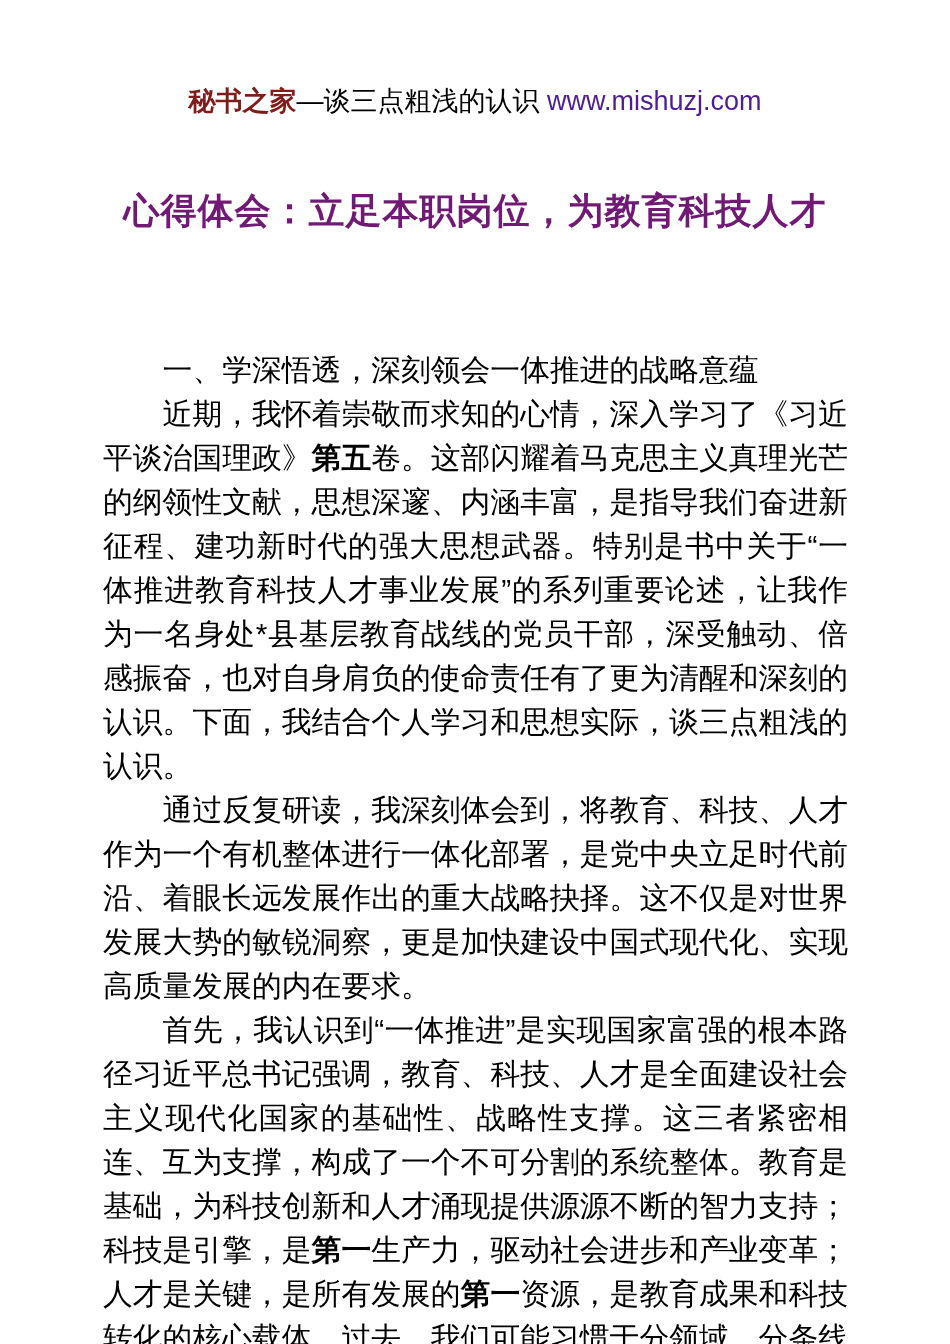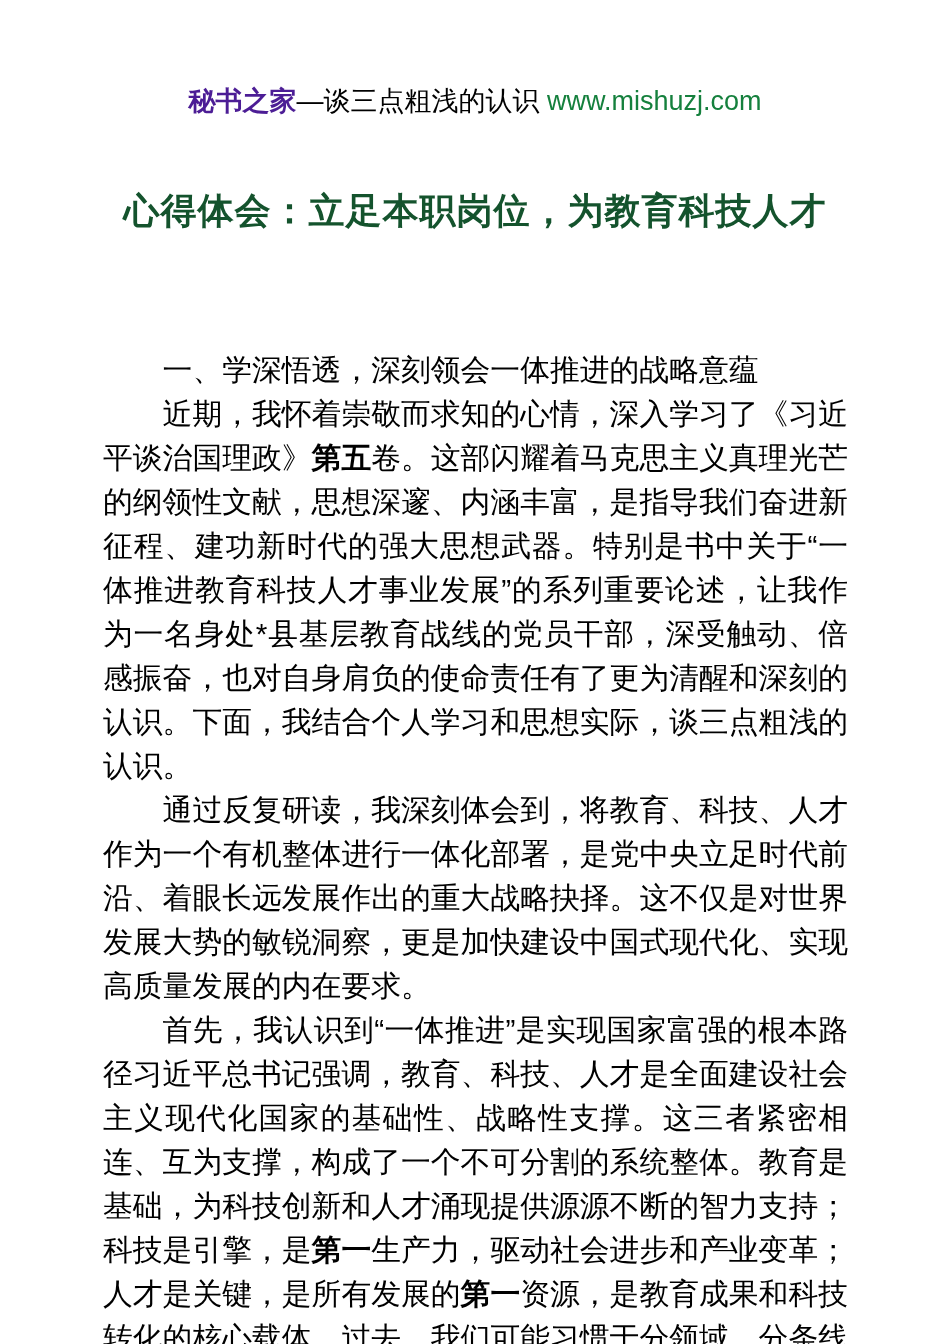--- a/index.html
+++ b/index.html
@@ -32,21 +32,21 @@
 
   .doc-title {
     position: absolute;
     top: 178px;
     left: 60px;
     right: 60px;
     text-align: center;
     font-weight: 700;
     font-size: 36px;
     line-height: 66px;
-    color: #14532d;
+    color: #701a75;
     letter-spacing: 1px;
   }
 
   .doc-body {
     position: absolute;
     top: 348px;
     left: 103px;
     width: 745px;
     font-size: 29.8px;
     line-height: 44px;
@@ -74,21 +74,21 @@
     color: #000000;
     white-space: nowrap;
   }
 </style>
 </head>
 <body>
 
 <div class="page">
 
   <div class="header">
-    <span class="brand" style="color: #4c1d95;">秘书之家</span><span class="tagline">—谈三点粗浅的认识 </span><span class="url" style="color: #15803d;">www.mishuzj.com</span>
+    <span class="brand" style="color: #7f1d1d;">秘书之家</span><span class="tagline">—谈三点粗浅的认识 </span><span class="url" style="color: #4c1d95;">www.mishuzj.com</span>
   </div>
 
   <div class="doc-title">
     <div>心得体会：立足本职岗位，为教育科技人才</div>
   </div>
 
   <div class="doc-body">
       <p class="para heading"><span>一、学深悟透，深刻领会一体推进的战略意蕴</span></p>
       <p class="para"><span>近期，我怀着崇敬而求知的心情，深入学习了《习近平谈治国理政》</span><span class="bold">第五</span><span>卷。这部闪耀着马克思主义真理光芒的纲领性文献，思想深邃、内涵丰富，是指导我们奋进新征程、建功新时代的强大思想武器。特别是书中关于“一体推进教育科技人才事业发展”的系列重要论述，让我作为一名身处*县基层教育战线的党员干部，深受触动、倍感振奋，也对自身肩负的使命责任有了更为清醒和深刻的认识。下面，我结合个人学习和思想实际，谈三点粗浅的认识。</span></p>
       <p class="para"><span>通过反复研读，我深刻体会到，将教育、科技、人才作为一个有机整体进行一体化部署，是党中央立足时代前沿、着眼长远发展作出的重大战略抉择。这不仅是对世界发展大势的敏锐洞察，更是加快建设中国式现代化、实现高质量发展的内在要求。</span></p>

